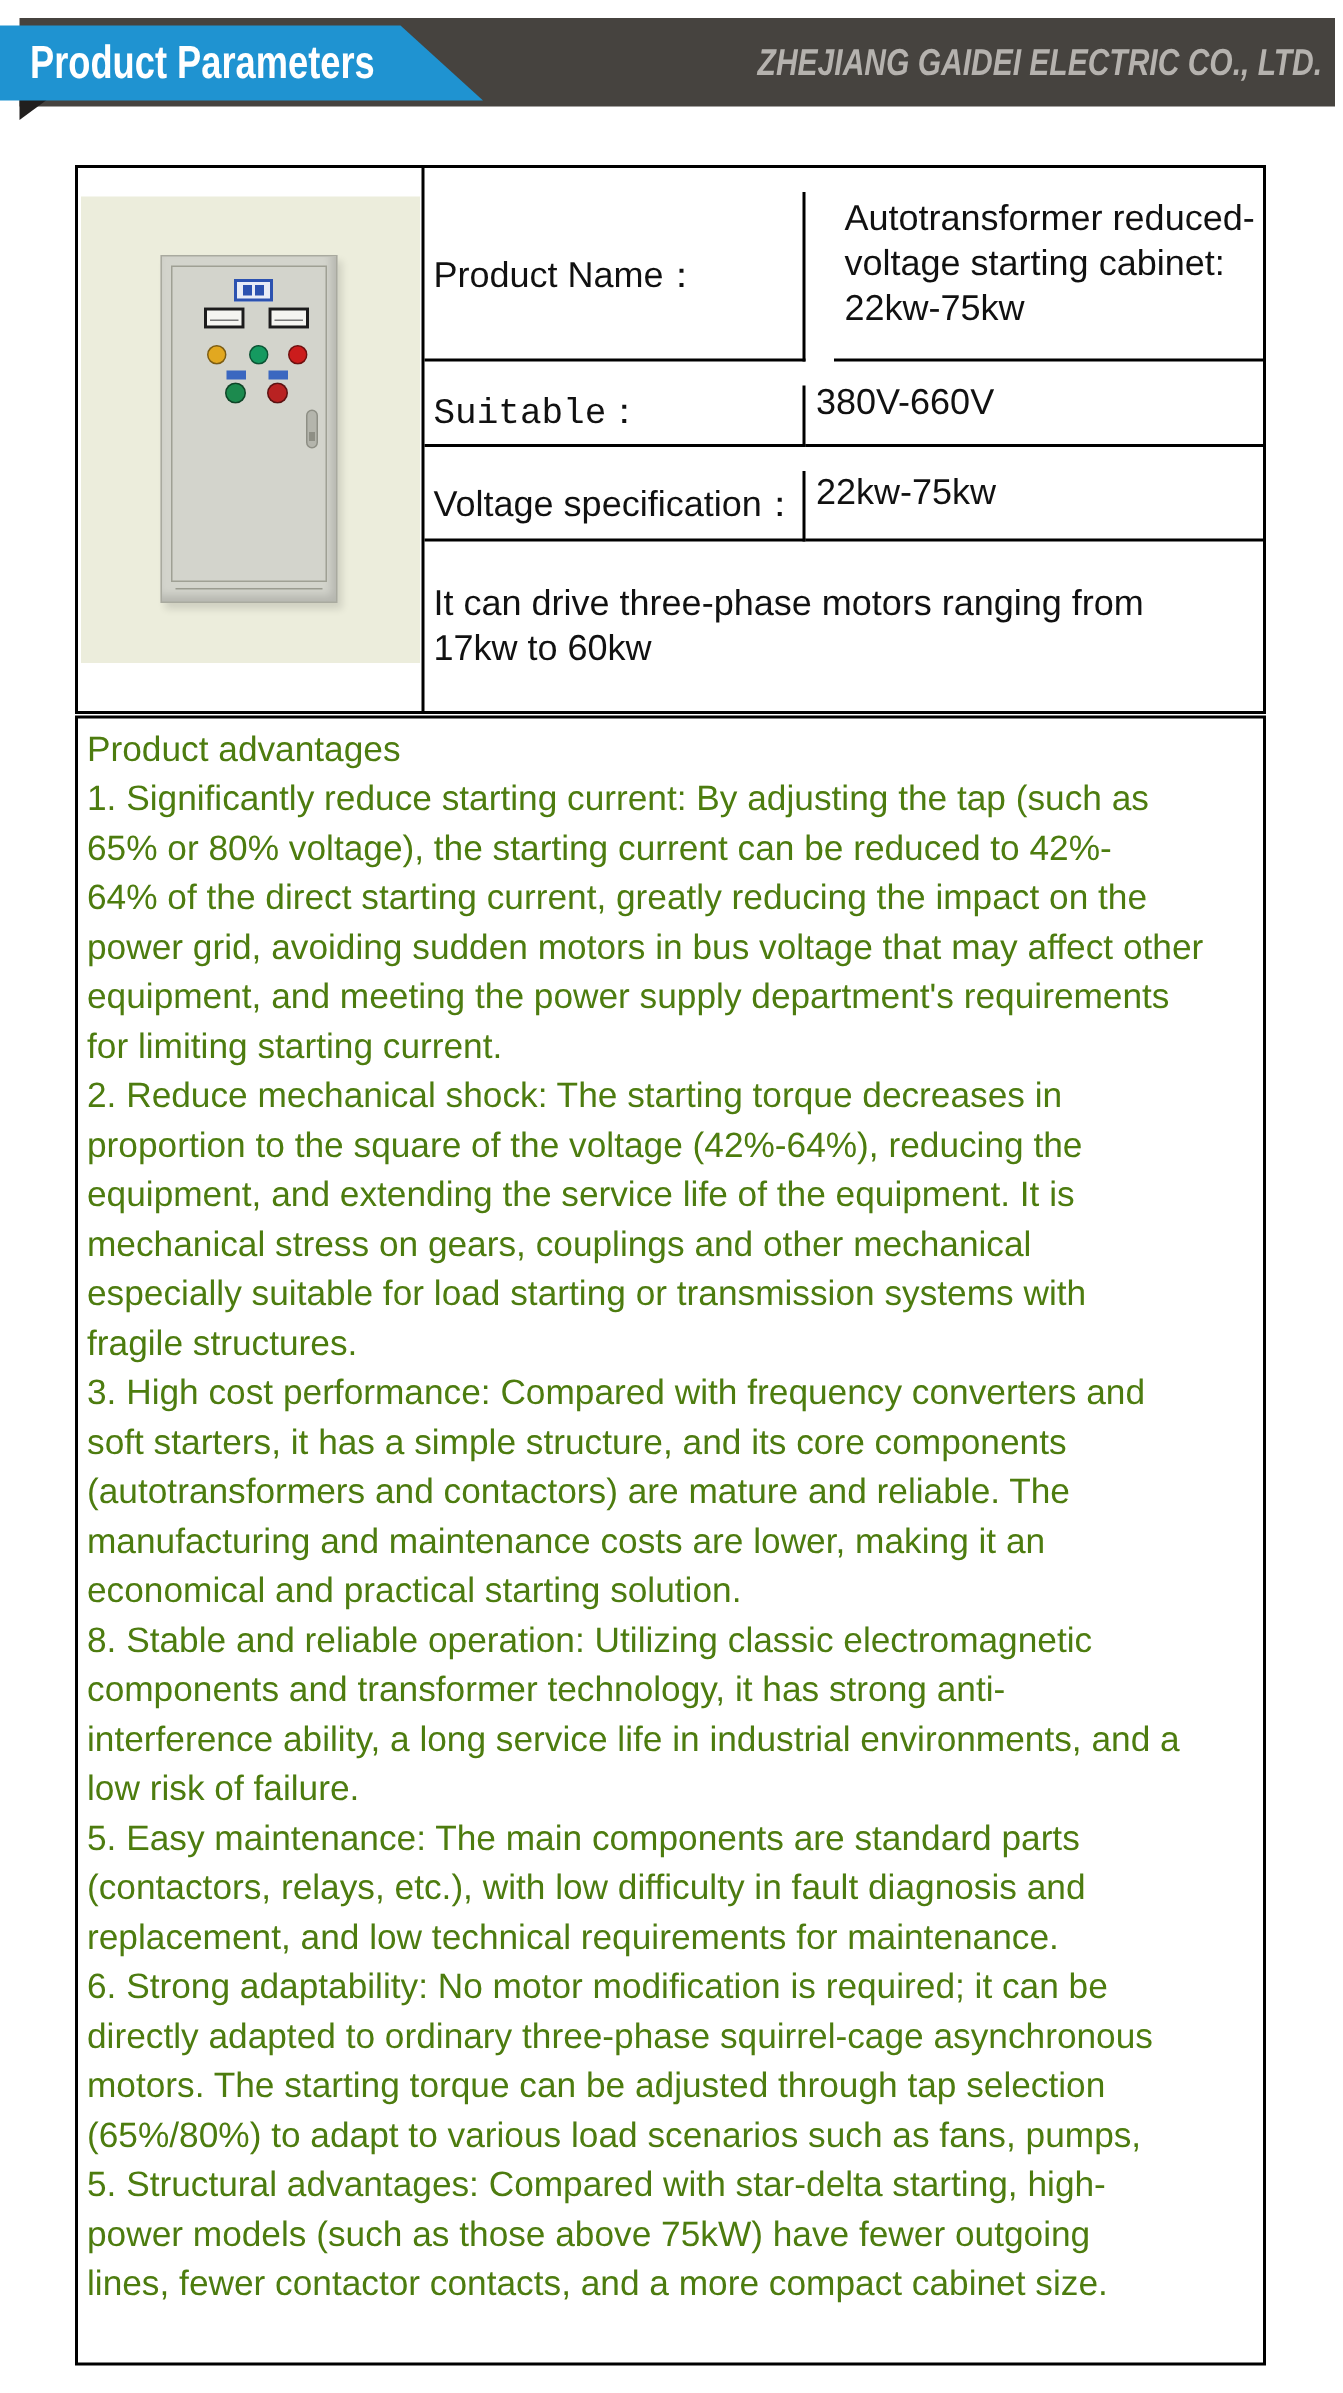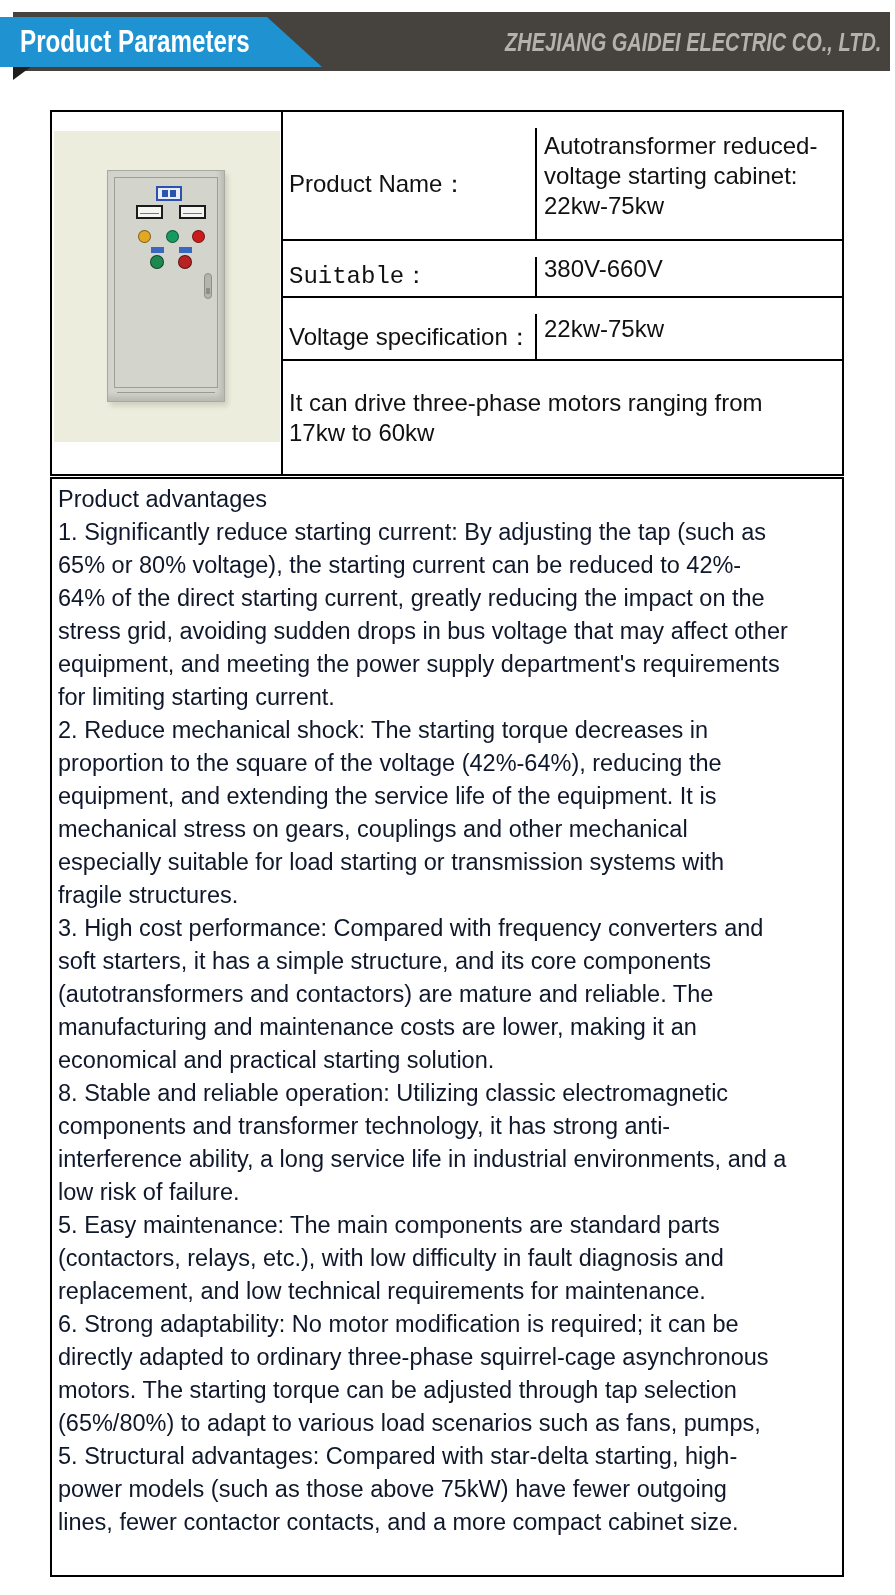--- a/index.html
+++ b/index.html
@@ -59,21 +59,21 @@
   .push-btn.red{left:70px;background:#b92222;}
   .handle{position:absolute;left:96px;top:102px;width:8px;height:26px;border-radius:4px;background:#b4b5ac;border:1px solid #8e8f85;box-sizing:border-box;}
   .handle i{display:block;margin:14px auto 0 auto;width:4px;height:6px;background:#8e8f85;}
   .base-line{position:absolute;left:9px;right:9px;top:221px;height:1px;background:#9a9b90;}
   
   .adv-box{
     position:absolute;left:50px;top:477px;width:794px;height:1100px;
     border:2px solid #000;box-sizing:border-box;background:#fff;
     padding:4px 4px 0 6px;overflow:hidden;
   }
-  .adv-line{font-size:23.5px;line-height:33px;white-space:nowrap;color:#0f172a;}
+  .adv-line{font-size:23.5px;line-height:33px;white-space:nowrap;color:#4d7c0f;}
 </style>
 </head>
 <body>
 
 <svg class="banner-svg" width="895" height="90">
   <rect class="banner-bar" x="13" y="12" width="877" height="59"></rect>
   <polygon class="ribbon-fold" points="13,66 32,66 13,80"></polygon>
   <polygon class="ribbon-shape" points="0,17 267,17 322,67 0,67"></polygon>
 </svg>
 <div class="ribbon-label">Product Parameters</div>
@@ -104,38 +104,38 @@
         <div class="push-btn red"></div>
         <div class="handle">
             <i></i>
           </div>
         <div class="base-line"></div>
       </div>
     </div>
   </div>
 
   <div class="cell label" style="grid-column:2;grid-row:1;">Product Name：</div>
-  <div class="cell value" style="grid-column:3;grid-row:1;">Autotransformer reduced-voltage starting cabinet: 22kw-75kw</div>
+  <div class="cell value" style="grid-column:3;grid-row:1;margin-left:19px;">Autotransformer reduced-voltage starting cabinet: 22kw-75kw</div>
 
   <div class="cell label" style="grid-column:2;grid-row:2;font-family:Liberation Mono, monospace;">Suitable：</div>
   <div class="cell value" style="grid-column:3;grid-row:2;">380V-660V</div>
 
   <div class="cell label" style="grid-column:2;grid-row:3;">Voltage specification：</div>
   <div class="cell value" style="grid-column:3;grid-row:3;">22kw-75kw</div>
 
   <div class="cell note-cell no-bottom">It can drive three-phase motors ranging from 17kw to 60kw</div>
 </div>
 
 <div class="adv-box">
   <div class="adv-line">Product advantages</div>
   <div>
       <div class="adv-line">1. Significantly reduce starting current: By adjusting the tap (such as</div>
       <div class="adv-line">65% or 80% voltage), the starting current can be reduced to 42%-</div>
       <div class="adv-line">64% of the direct starting current, greatly reducing the impact on the</div>
-      <div class="adv-line">stress grid, avoiding sudden drops in bus voltage that may affect other</div>
+      <div class="adv-line">power grid, avoiding sudden motors in bus voltage that may affect other</div>
       <div class="adv-line">equipment, and meeting the power supply department's requirements</div>
       <div class="adv-line">for limiting starting current.</div>
       <div class="adv-line">2. Reduce mechanical shock: The starting torque decreases in</div>
       <div class="adv-line">proportion to the square of the voltage (42%-64%), reducing the</div>
       <div class="adv-line">equipment, and extending the service life of the equipment. It is</div>
       <div class="adv-line">mechanical stress on gears, couplings and other mechanical</div>
       <div class="adv-line">especially suitable for load starting or transmission systems with</div>
       <div class="adv-line">fragile structures.</div>
       <div class="adv-line">3. High cost performance: Compared with frequency converters and</div>
       <div class="adv-line">soft starters, it has a simple structure, and its core components</div>

